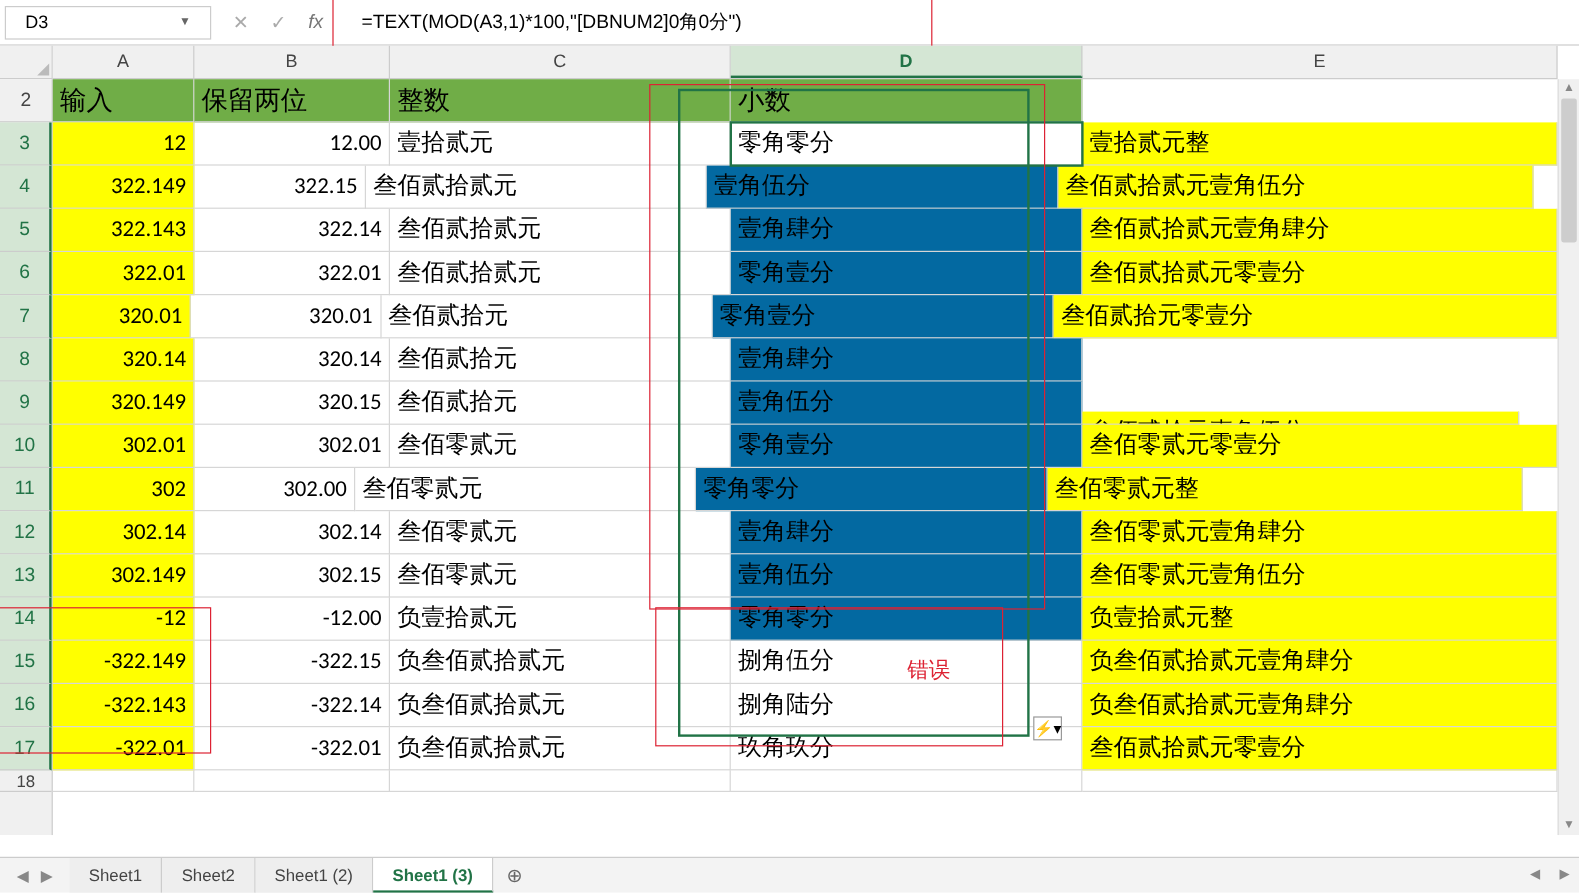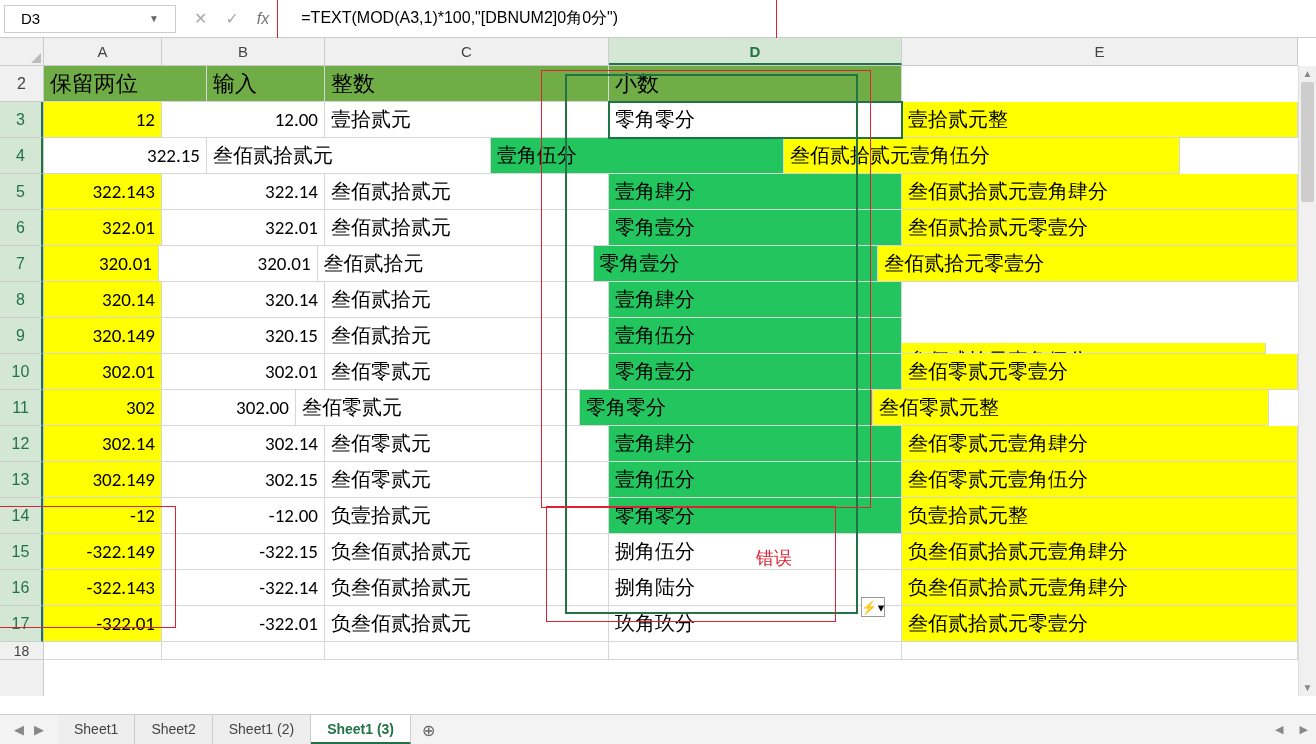--- a/index.html
+++ b/index.html
@@ -36,21 +36,21 @@
   .col-A { width: 118px; }
   .col-B { width: 163px; }
   .col-C { width: 284px; }
   .col-D { width: 293px; }
   .col-E { width: 396px; }
   .yellow { background: #ffff00; }
   .num { text-align: right; font-family: Calibri, Arial, sans-serif; font-size: 19px; }
   .txt { text-align: left; }
 
   .sel-cell { background: #fff !important; outline: 2px solid #217346; outline-offset: -1px; position: relative; z-index: 2; }
-  .sel-range { background: #22c55e; }
+  .sel-range { background: #0369a1; }
   .sel-outline { position: absolute; border: 2px solid #217346; pointer-events: none; z-index: 3; }
 
   .redbox { position: absolute; border: 1px solid #d23; pointer-events: none; z-index: 4; }
   .errlbl { position: absolute; color: #d23; font-size: 18px; z-index: 5; }
 
   .smart-tag { position: absolute; width: 24px; height: 20px; background: #fff; border: 1px solid #999; font-size: 13px; display: flex; align-items: center; justify-content: center; z-index: 5; }
 
   .vscroll { position: absolute; right: 0; top: 28px; width: 18px; bottom: 0; background: #f0f0f0; border-left: 1px solid #ddd; }
   .vscroll .thumb { position: absolute; left: 2px; right: 2px; top: 16px; height: 120px; background: #cdcdcd; border-radius: 2px; }
   .vscroll .arr { position: absolute; left: 0; right: 0; height: 16px; text-align: center; color: #888; font-size: 10px; line-height: 16px; }
@@ -110,34 +110,35 @@
       <div class="row-h active">13</div>
       <div class="row-h active">14</div>
       <div class="row-h active">15</div>
       <div class="row-h active">16</div>
       <div class="row-h active">17</div>
       <div class="row-h last">18</div>
     </div>
 
   <div class="grid" id="grid">
       <div class="g-row hdr-row">
+        <div class="g-cell col-A txt" style="width: 118px;">输入</div>
         <div class="g-cell col-B txt" style="width: 163px;">保留两位</div>
-        <div class="g-cell col-A txt" style="width: 118px;">输入</div>
         <div class="g-cell col-C txt" style="width: 284px;">整数</div>
         <div class="g-cell col-D txt" style="width: 293px;">小数</div>
       </div>
       <div class="g-row">
         <div class="g-cell col-A yellow num" style="width: 118px;">12</div>
         <div class="g-cell col-B num" style="width: 163px;">12.00</div>
         <div class="g-cell col-C txt" style="width: 284px;">壹拾贰元</div>
         <div class="g-cell col-D txt sel-cell" style="width: 293px;">零角零分</div>
         <div class="g-cell col-E yellow txt" style="width: 396px;">壹拾贰元整</div>
       </div>
       <div class="g-row">
-        <div class="g-cell col-B num" style="width: 163px;">322.15</div>
+        <div class="g-cell col-A yellow num" style="width: 118px;">322.149</div>
+        <div class="g-cell col-B num" style="width: 143px;">322.15</div>
         <div class="g-cell col-C txt" style="width: 284px;">叁佰贰拾贰元</div>
         <div class="g-cell col-D txt sel-range" style="width: 293px;">壹角伍分</div>
         <div class="g-cell col-E yellow txt" style="width: 396px;">叁佰贰拾贰元壹角伍分</div>
       </div>
       <div class="g-row">
         <div class="g-cell col-A yellow num" style="width: 118px;">322.143</div>
         <div class="g-cell col-B num" style="width: 163px;">322.14</div>
         <div class="g-cell col-C txt" style="width: 284px;">叁佰贰拾贰元</div>
         <div class="g-cell col-D txt sel-range" style="width: 293px;">壹角肆分</div>
         <div class="g-cell col-E yellow txt" style="width: 396px;">叁佰贰拾贰元壹角肆分</div>

